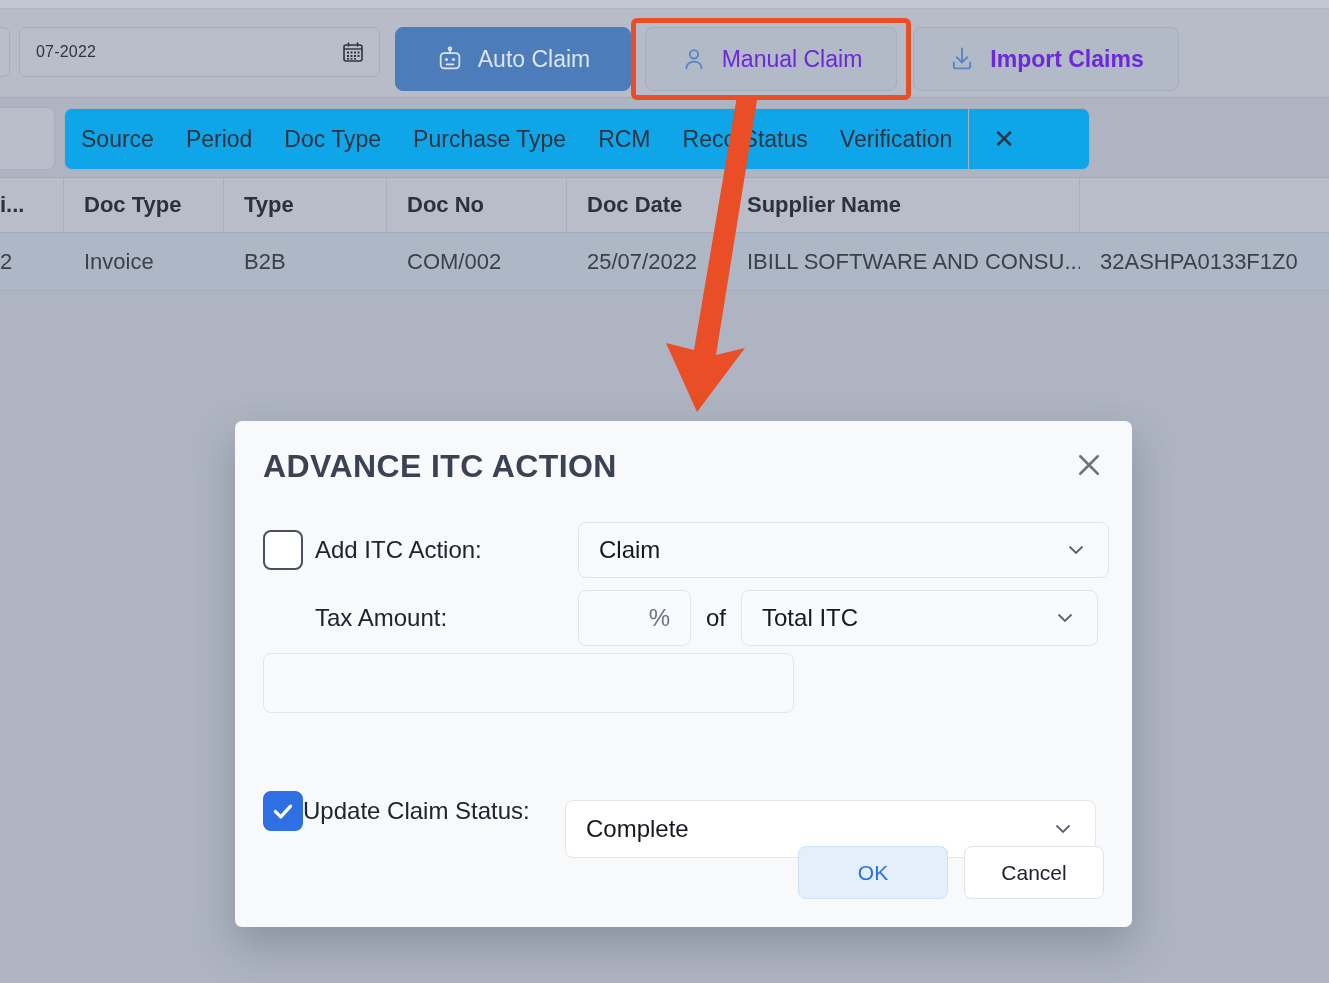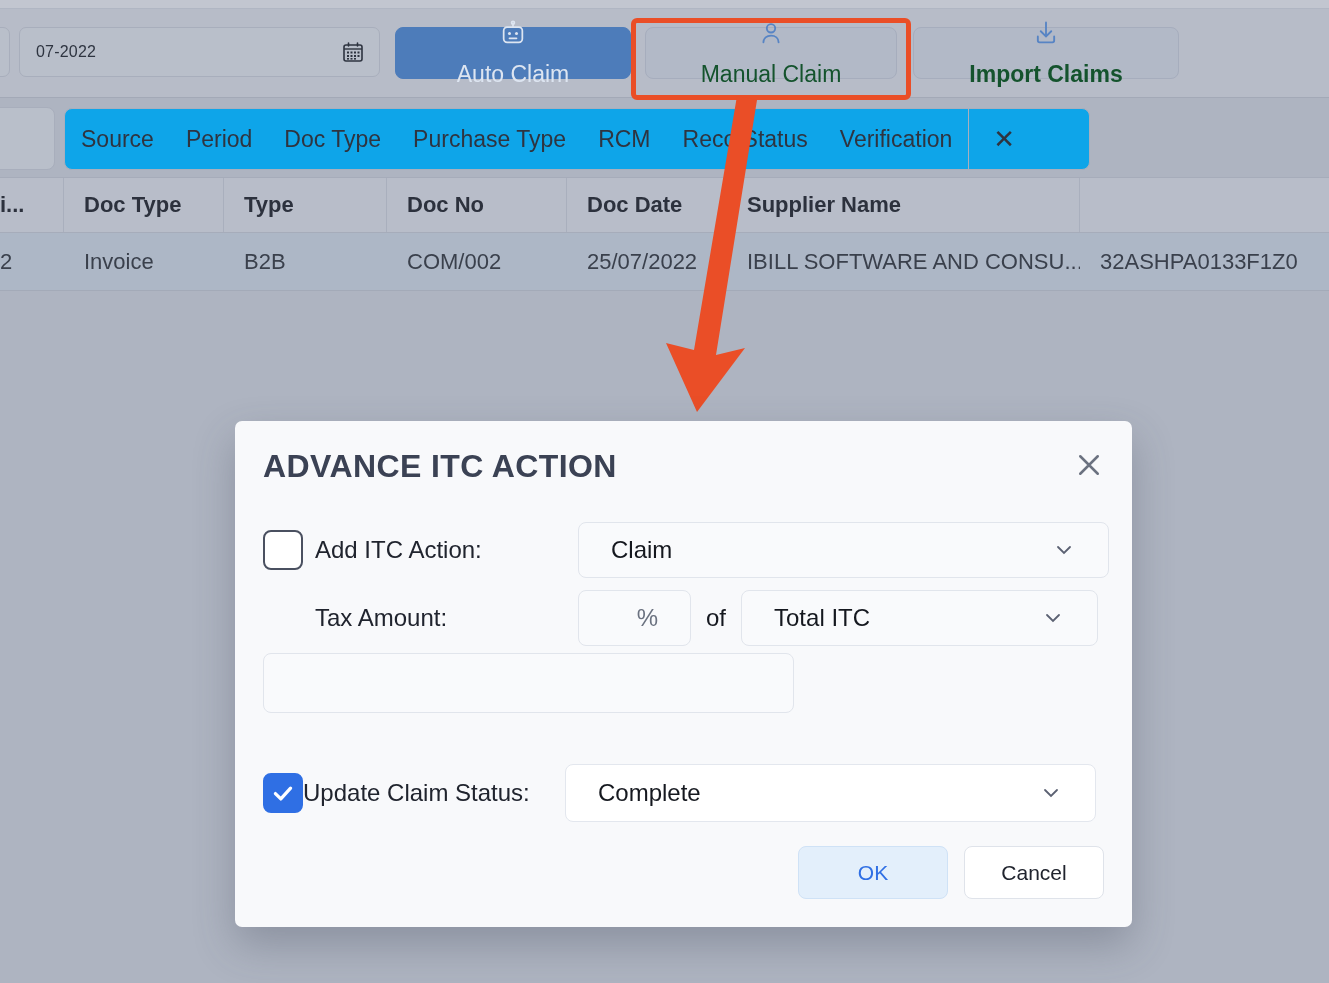--- a/index.html
+++ b/index.html
@@ -83,41 +83,40 @@
     width: 95px; height: 63px;
     background: #b9bfca;
     border: 1px solid #a8aebc;
     border-radius: 8px;
     box-sizing: border-box;
   }
 
   .tb-btn {
     position: absolute;
     top: 27px;
-    height: 52px;
+    height: 64px;
     border-radius: 8px;
     box-sizing: border-box;
     display: flex;
     align-items: center;
     justify-content: center;
     gap: 14px;
     font-size: 23px;
-    flex-direction: column;
   }
   .tb-btn.primary {
     left: 395px;
     width: 236px;
     background: #4d7cba;
     border: 1px solid #4d7cba;
     color: #dde5f1;
   }
   .tb-btn.ghost {
     background: #b2b9c7;
     border: 1px solid #a6adbd;
-    color: #14532d;
+    color: #6d28d9;
   }
   .tb-btn.manual { left: 645px; width: 252px; }
   .tb-btn.import { left: 913px; width: 266px; font-weight: bold; }
 
   .btn-ico { width: 28px; height: 28px; display: block; }
 
   
   .red-highlight {
     position: absolute;
     left: 631px; top: 18px;
@@ -268,27 +267,27 @@
   .lbl-claim { width: 262px; }
   .lbl-indent{ margin-left: 52px; width: 263px; }
 
   .ctrl {
     background: #f9fafc;
     border: 1px solid #e1e5ec;
     border-radius: 8px;
     box-sizing: border-box;
     display: flex;
     align-items: center;
-    padding: 0 32px;
+    padding: 0 20px;
     font-size: 24px;
     color: #15181f;
     text-align: right;
   }
   .sel-wide   { width: 531px; height: 56px; justify-content: space-between; }
-  .sel-status { width: 531px; height: 58px; justify-content: space-between; background:#ffffff; border-color:#e3e7ee; }
+  .sel-status { width: 531px; height: 58px; justify-content: space-between; background:#ffffff; border-color:#e3e7ee;margin-top:36px; }
   .num-pct    { width: 113px; height: 56px; justify-content: flex-end; color:#6b7280; }
   .of-word    { margin: 0 15px; font-size: 24px; color:#15181f; }
   .sel-total  { width: 357px; height: 56px; justify-content: space-between; }
   .desc-box   { width: 531px; height: 60px; }
 
   .chev { width: 24px; height: 24px; display: block; color: #5b6172; flex: 0 0 auto; }
 
   .modal-actions {
     position: absolute;
     right: 28px; bottom: 28px;

